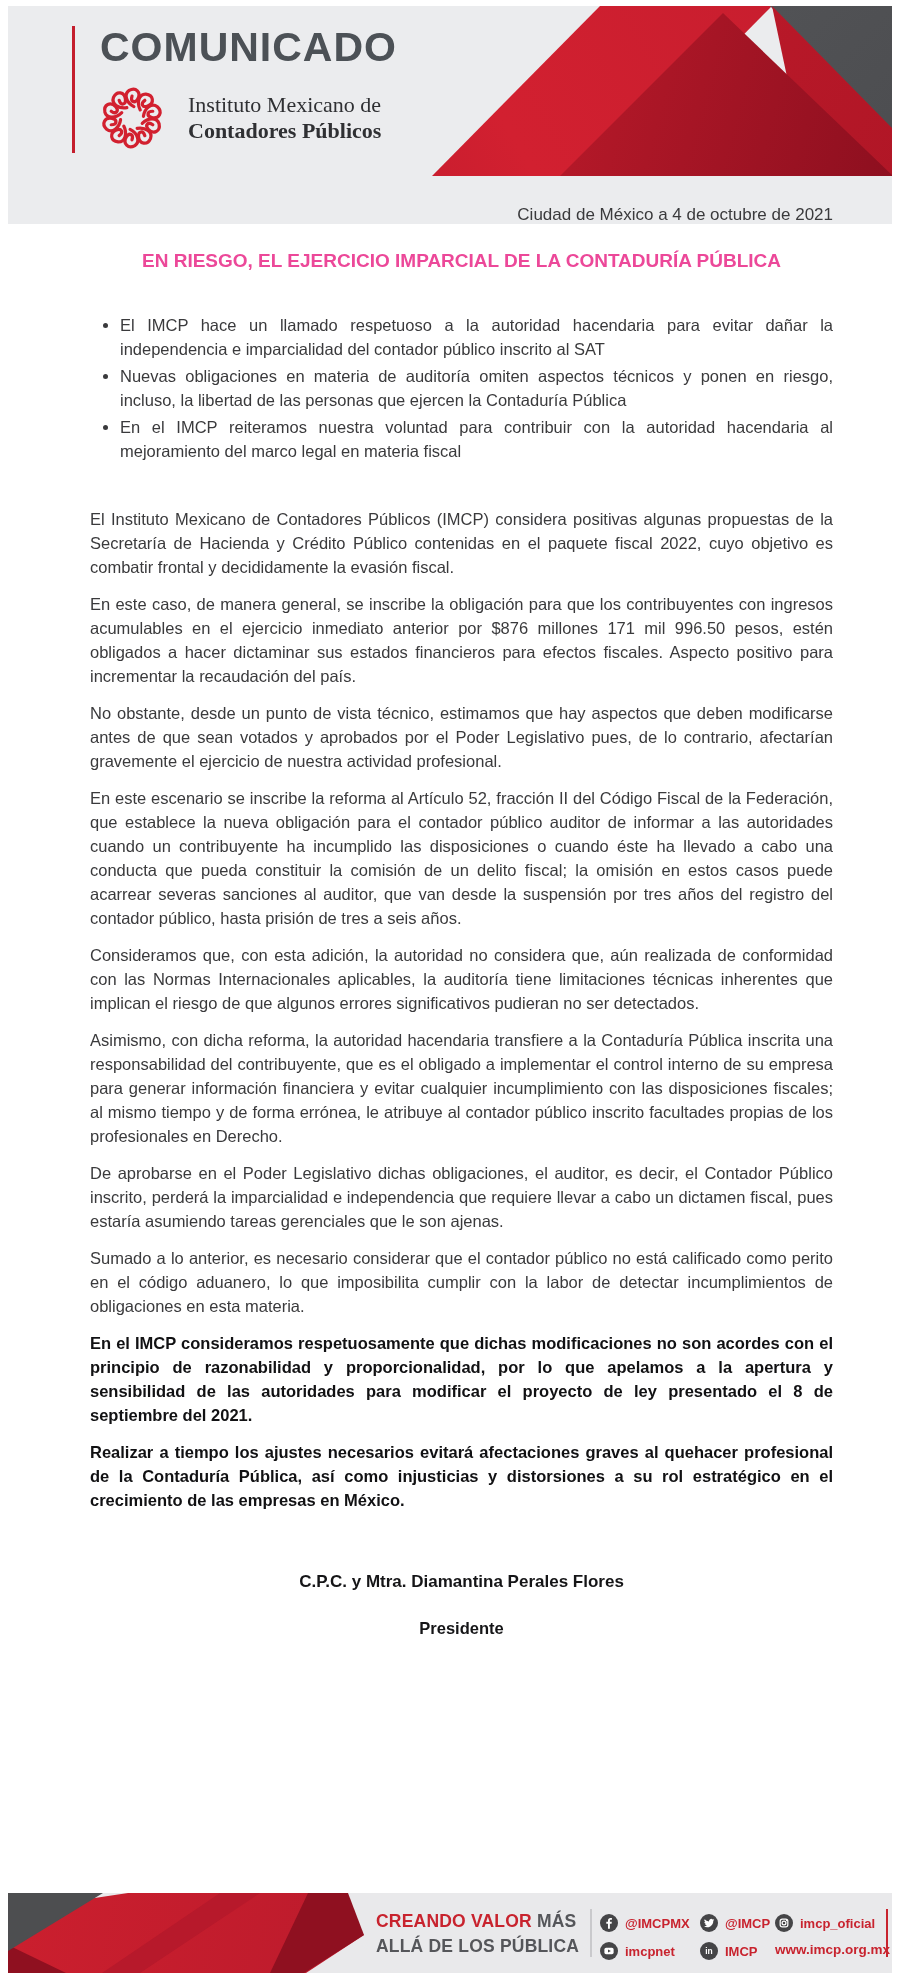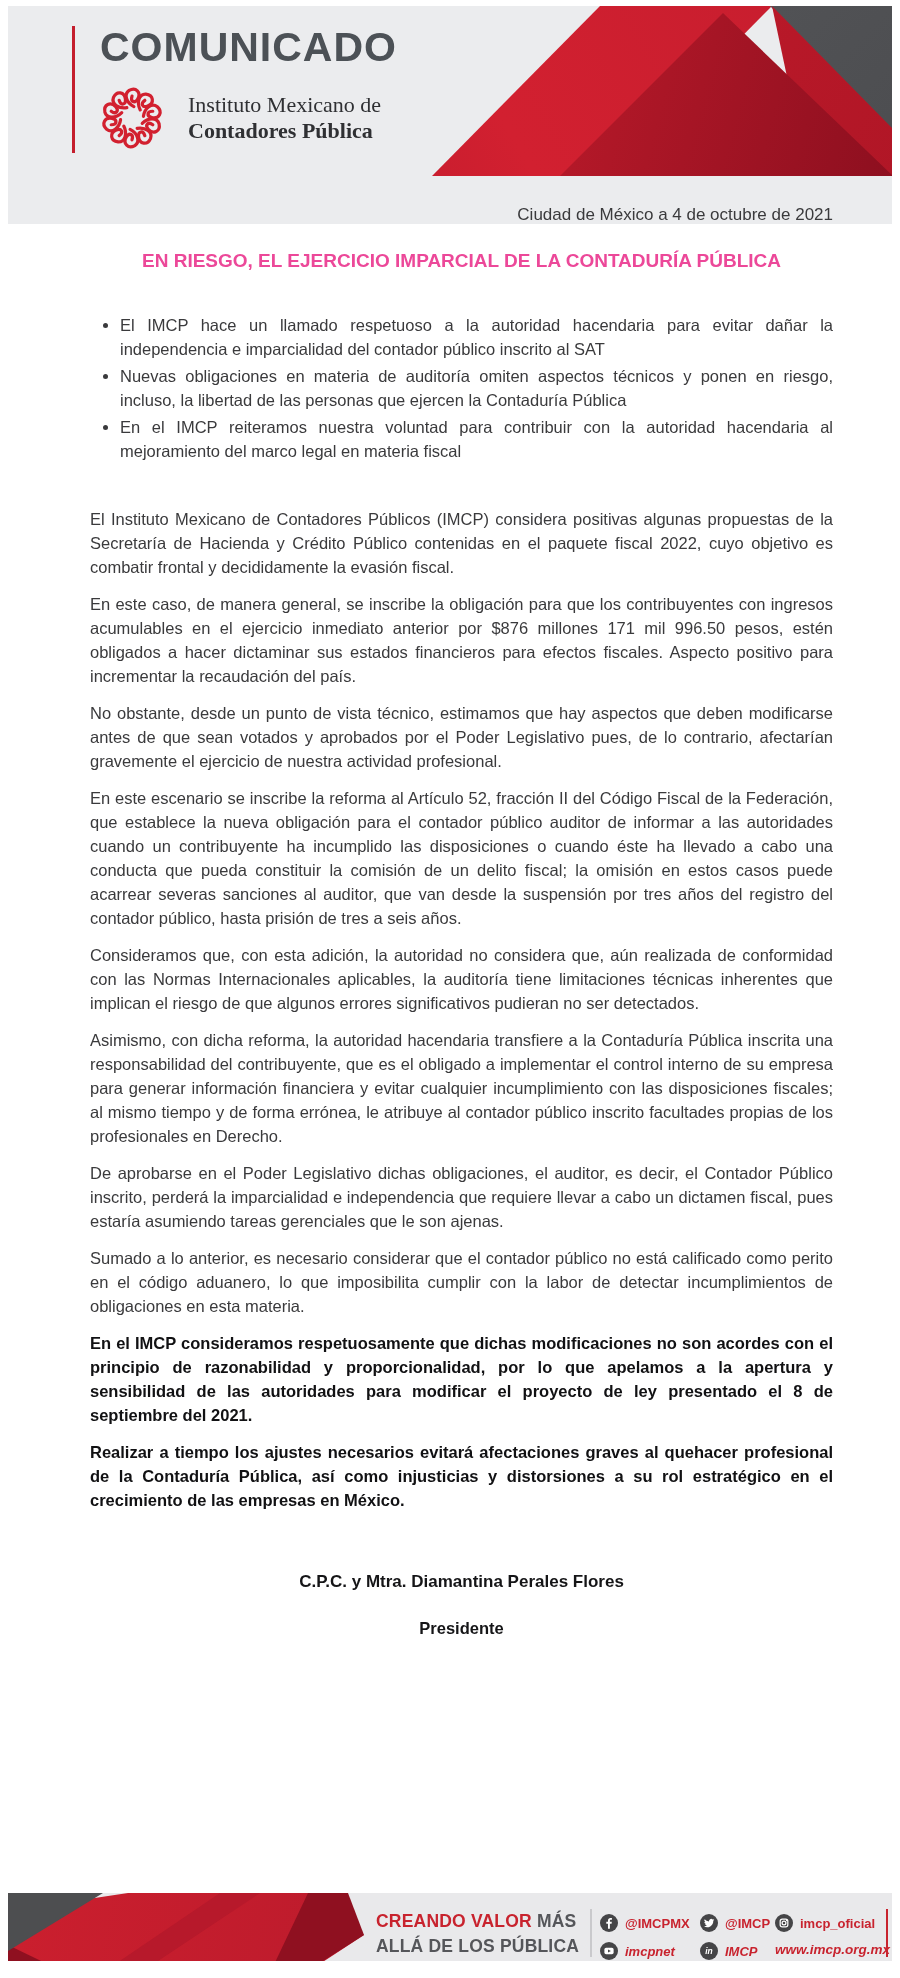--- a/index.html
+++ b/index.html
@@ -34,37 +34,37 @@
   ul.keypoints{margin:40px 0 44px;padding-left:30px;}
   ul.keypoints li{margin-bottom:3px;text-align:justify;}
   .doc p{margin:0 0 13px;text-align:justify;}
   .doc p.bold{font-weight:700;color:#111113;}
   .signature{margin-top:58px;text-align:center;}
   .sig-name{font-weight:700;font-size:17px;color:#151517;}
   .sig-role{font-weight:700;font-size:16.5px;color:#151517;margin-top:22px;}
   .sig-org{font-size:16.5px;margin-top:2px;}
 
   
-  .fband{position:absolute;left:8px;right:8px;top:1893px;height:68px;background:#e9e9eb;overflow:hidden;}
+  .fband{position:absolute;left:8px;right:8px;top:1893px;height:80px;background:#e9e9eb;overflow:hidden;}
   .f-gray{clip-path:polygon(0 0,95px 0,0 58px);background:#4d4e50;}
   .f-red1{clip-path:polygon(0 18px,120px 0,300px 0,356px 42px,298px 80px,0 80px);
       background:linear-gradient(100deg,#cb1f2e,#a8152a);}
   .f-seam{clip-path:polygon(212px 0,252px 0,132px 80px,94px 80px);background:#b7192b;}
   .f-tip{clip-path:polygon(300px 0,340px 0,356px 42px,296px 80px,262px 80px);background:#8f1020;}
   .f-corner{clip-path:polygon(0 80px,0 52px,58px 80px);background:#8f1020;}
   .slogan{position:absolute;left:368px;top:16px;font-size:17.5px;font-weight:700;line-height:25px;
       color:#55565a;letter-spacing:.2px;white-space:nowrap;}
   .slogan .red{color:#c8232e;}
   .fdiv{position:absolute;top:16px;width:2px;height:48px;background:#c9c9cc;}
   .fdiv.gray{left:582px;}
   .fdiv.red{left:878px;background:#c8232e;}
   .scell{position:absolute;display:flex;align-items:center;white-space:nowrap;}
   .scell svg{width:18px;height:18px;margin-right:7px;flex:none;}
   .handle{font-size:13px;font-weight:700;color:#c8232e;}
-  .r1{top:21px;} .r2{top:49px;font-style:italic;}
+  .r1{top:21px;} .r2{top:49px;}
   .c1{left:592px;} .c2{left:692px;} .c3{left:767px;}
   .website{font-size:13.5px;font-weight:700;color:#c8232e;}
 </style>
 </head>
 <body>
 
 <div class="page">
 
   <div class="hband">
     <div class="shape sh-stripe"></div>
@@ -83,21 +83,21 @@
           <path d="M2 -12 C -6 -16 -9 -25 -3 -29 C 4 -33 10 -27 6 -20 C 3 -15 -2 -17 0 -23" transform="rotate(144)"></path>
           <path d="M2 -12 C -6 -16 -9 -25 -3 -29 C 4 -33 10 -27 6 -20 C 3 -15 -2 -17 0 -23" transform="rotate(180)"></path>
           <path d="M2 -12 C -6 -16 -9 -25 -3 -29 C 4 -33 10 -27 6 -20 C 3 -15 -2 -17 0 -23" transform="rotate(216)"></path>
           <path d="M2 -12 C -6 -16 -9 -25 -3 -29 C 4 -33 10 -27 6 -20 C 3 -15 -2 -17 0 -23" transform="rotate(252)"></path>
           <path d="M2 -12 C -6 -16 -9 -25 -3 -29 C 4 -33 10 -27 6 -20 C 3 -15 -2 -17 0 -23" transform="rotate(288)"></path>
           <path d="M2 -12 C -6 -16 -9 -25 -3 -29 C 4 -33 10 -27 6 -20 C 3 -15 -2 -17 0 -23" transform="rotate(324)"></path>
         </g>
       </svg>
       <div class="orgname">
         <div class="org1">Instituto Mexicano de</div>
-        <div class="org2">Contadores Pública</div>
+        <div class="org2">Contadores Públicos</div>
       </div>
     </div>
   </div>
 
   <div class="doc">
     <div class="dateline">Ciudad de México a 4 de octubre de 2021</div>
     <div class="doctitle">EN RIESGO, EL EJERCICIO IMPARCIAL DE LA CONTADURÍA PÚBLICA</div>
 
     <ul class="keypoints">
       <li>El IMCP hace un llamado respetuoso a la autoridad hacendaria para evitar dañar la independencia e imparcialidad del contador público inscrito al SAT</li>

